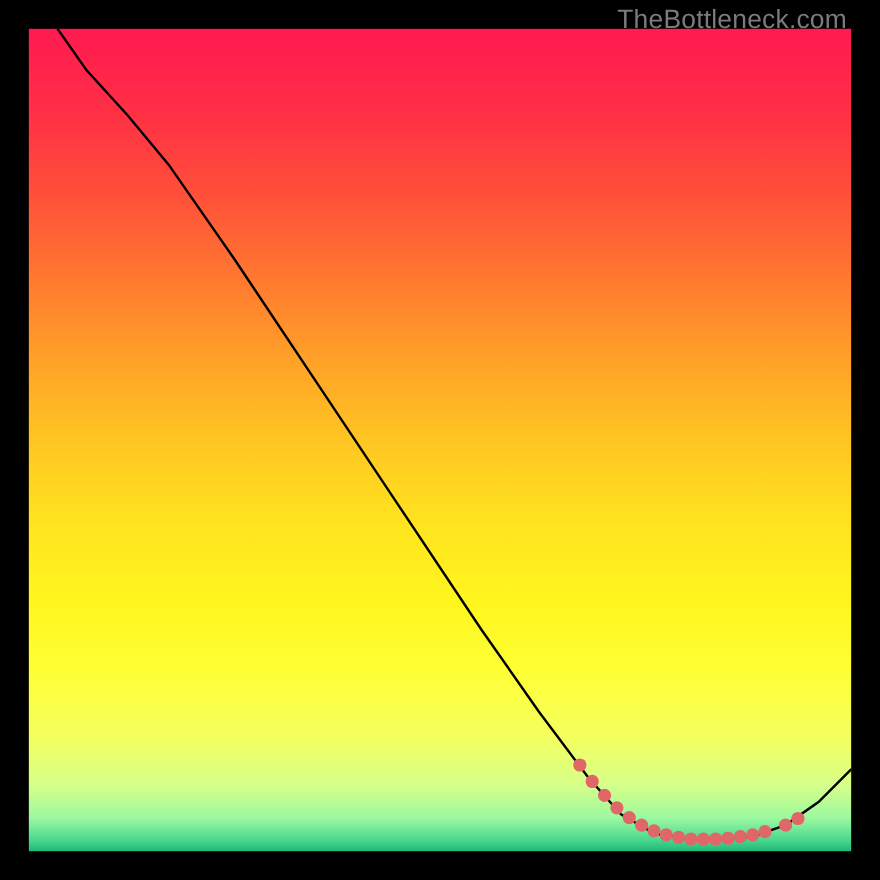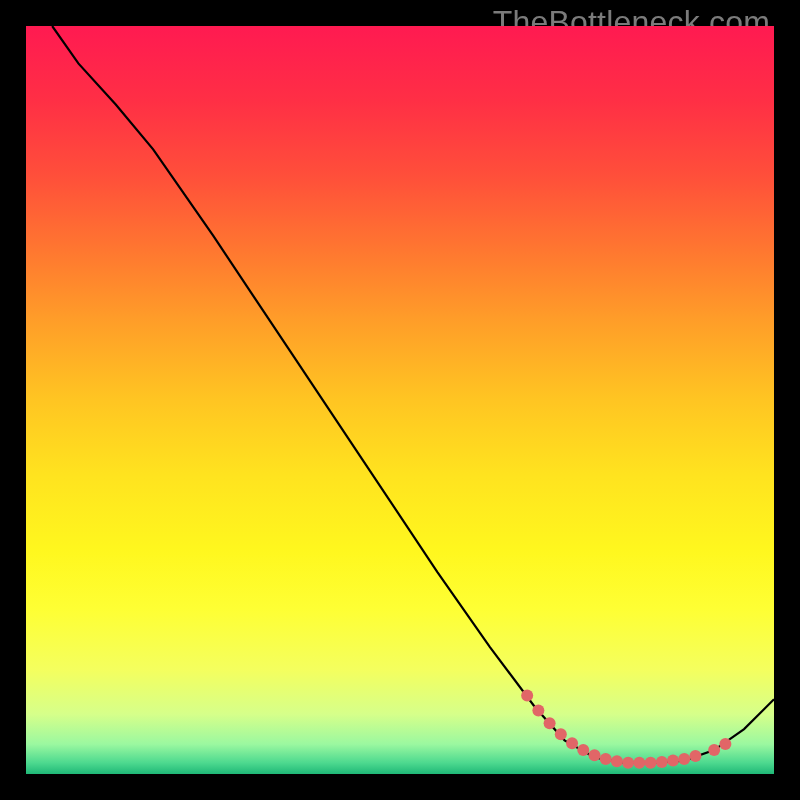--- a/index.html
+++ b/index.html
@@ -15,21 +15,21 @@
     left: 26px;
     top: 26px;
     width: 748px;
     height: 748px;
   }
   .watermark {
     position: absolute;
     top: 4px;
     right: 30px;
     font-family: Arial, Helvetica, sans-serif;
-    font-size: 32px;
+    font-size: 24px;
     color: #7b7b7b;
     letter-spacing: 0.2px;
   }
 </style>
 </head>
 <body>
 
 <div class="frame">
   <div class="watermark">TheBottleneck.com</div>
   <svg class="plot" viewBox="0 0 748 748" preserveAspectRatio="none">

